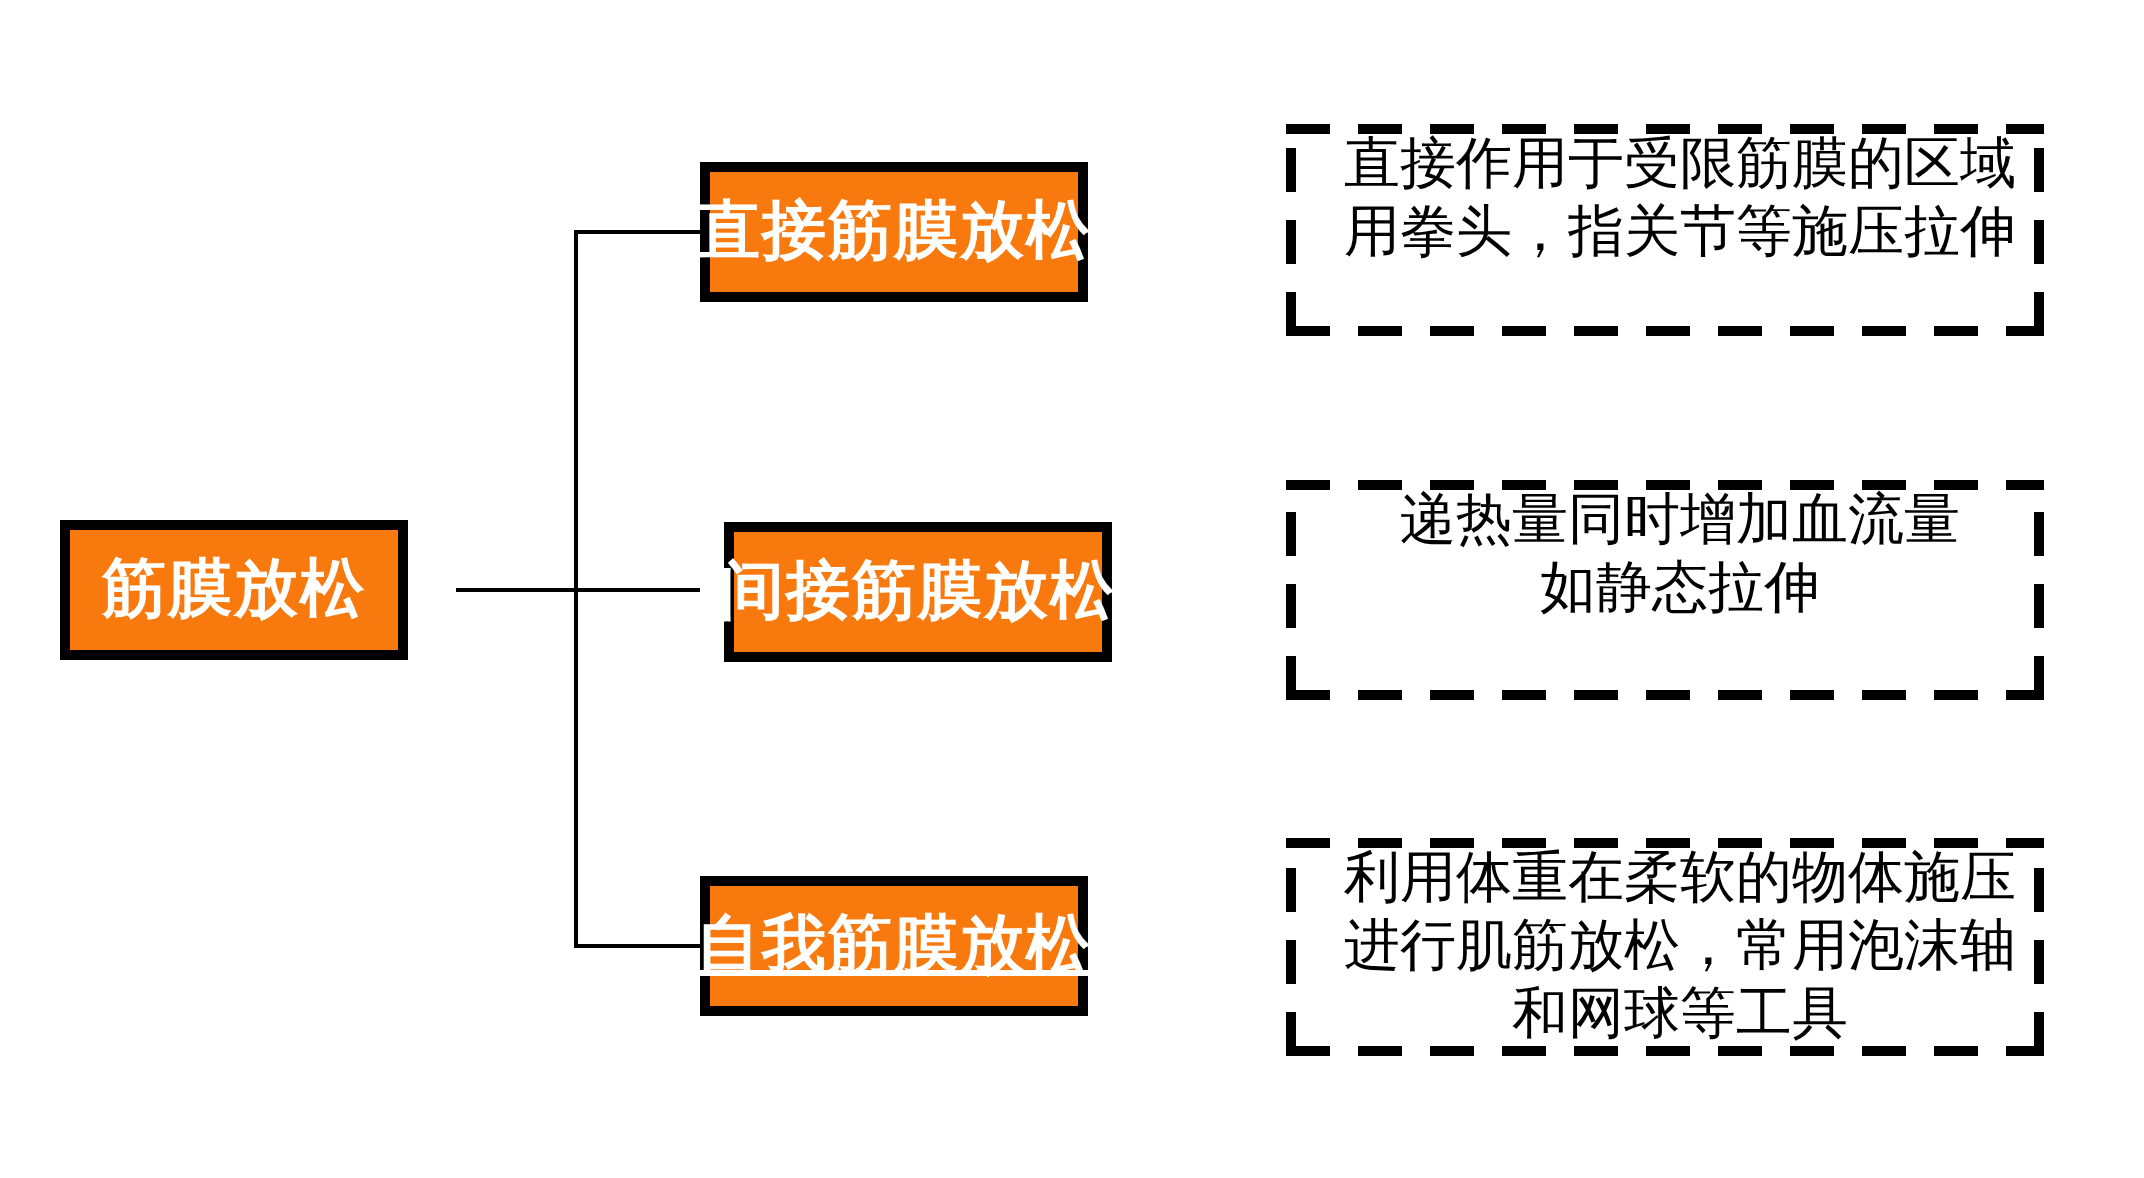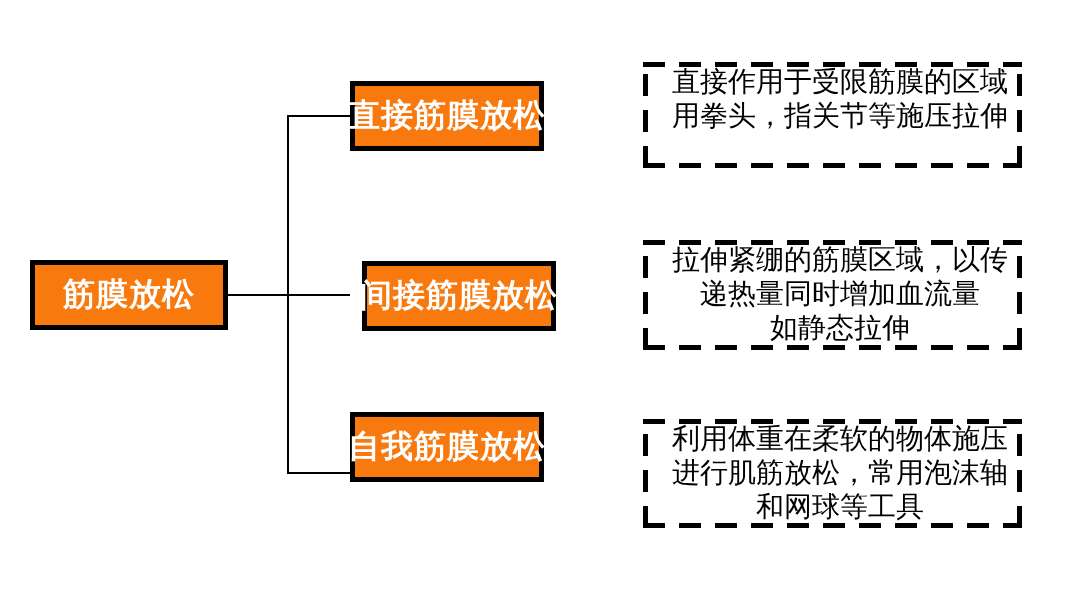--- a/index.html
+++ b/index.html
@@ -30,21 +30,21 @@
     color:var(--node-text);
     display:flex;
     align-items:center;
     justify-content:center;
     font-size:32px;
     font-weight:bold;
     letter-spacing:1px;
     box-sizing:border-box;
     white-space:nowrap;
   }
-  .node.root{left:30px;top:260px;width:198px;height:70px;}
+  .node.root{left:30px;top:260px;width:174px;height:70px;}
   .node.branch{left:350px;width:194px;height:70px;}
   .line{
     position:absolute;
     background:var(--connector);
   }
   .desc{
     position:absolute;
     left:643px;
     width:379px;
     box-sizing:border-box;
@@ -72,29 +72,28 @@
 
   <div class="line" style="left:228px;top:294px;width:122px;height:2px;"></div>
   <div class="line" style="left:287px;top:115px;width:2px;height:359px;"></div>
   <div class="line" style="left:287px;top:115px;width:63px;height:2px;"></div>
   <div class="line" style="left:287px;top:472px;width:63px;height:2px;"></div>
 
   <div class="node root">筋膜放松</div>
 
   <div class="node branch" style="top:81px;">直接筋膜放松</div>
   <div class="node branch" style="top:261px;margin-left:12px;">间接筋膜放松</div>
-  <div class="node branch" style="top:412px;">自我筋膜放松</div>
+  <div class="node branch" style="top:438px;text-decoration:underline;">自我筋膜放松</div>
 
   <div class="desc" style="top:62px;height:106px;">
     <div class="dline">直接作用于受限筋膜的区域</div>
     <div class="dline">用拳头，指关节等施压拉伸</div>
   </div>
 
   <div class="desc" style="top:240px;height:110px;">
-    <div class="dline">拉伸紧绷的筋膜区域，以传</div>
     <div class="dline">递热量同时增加血流量</div>
     <div class="dline">如静态拉伸</div>
   </div>
 
   <div class="desc" style="top:419px;height:109px;">
     <div class="dline">利用体重在柔软的物体施压</div>
     <div class="dline">进行肌筋放松，常用泡沫轴</div>
     <div class="dline">和网球等工具</div>
   </div>
 

